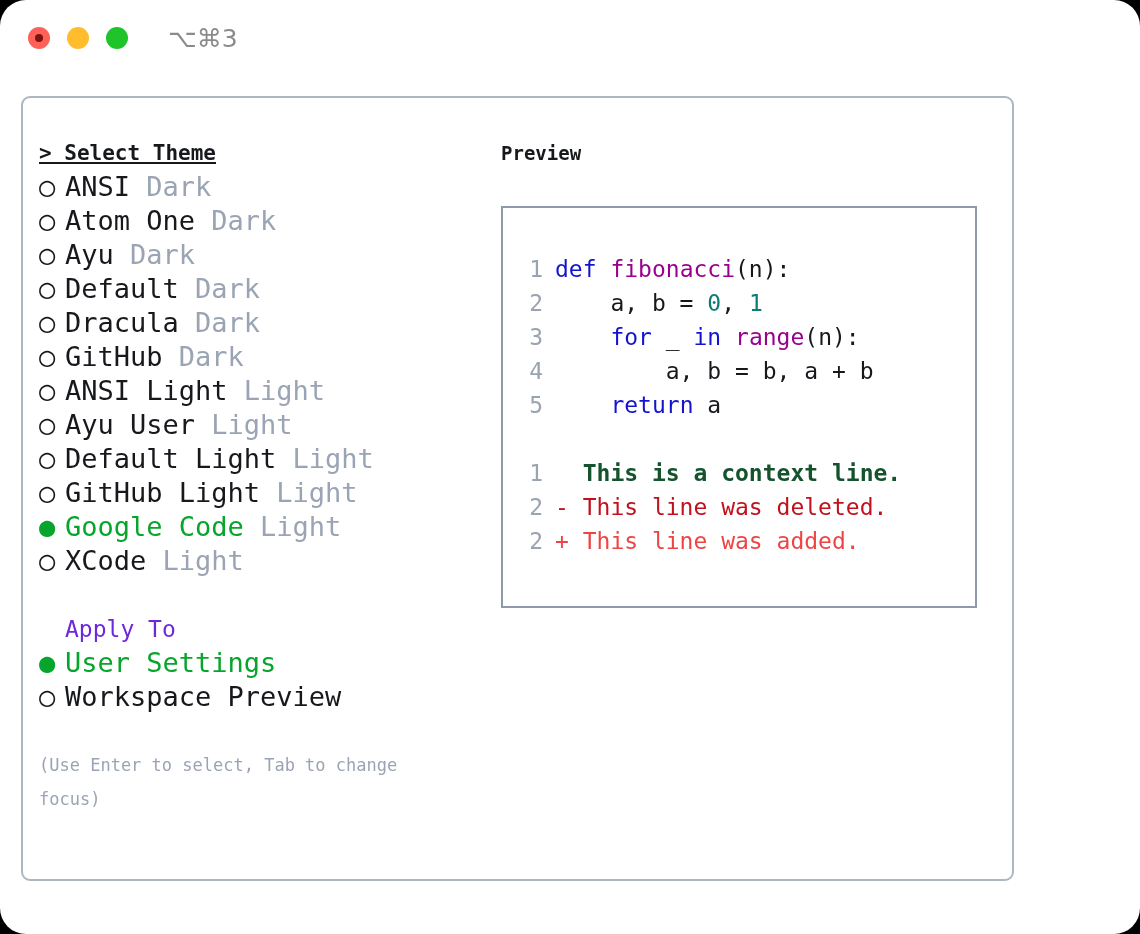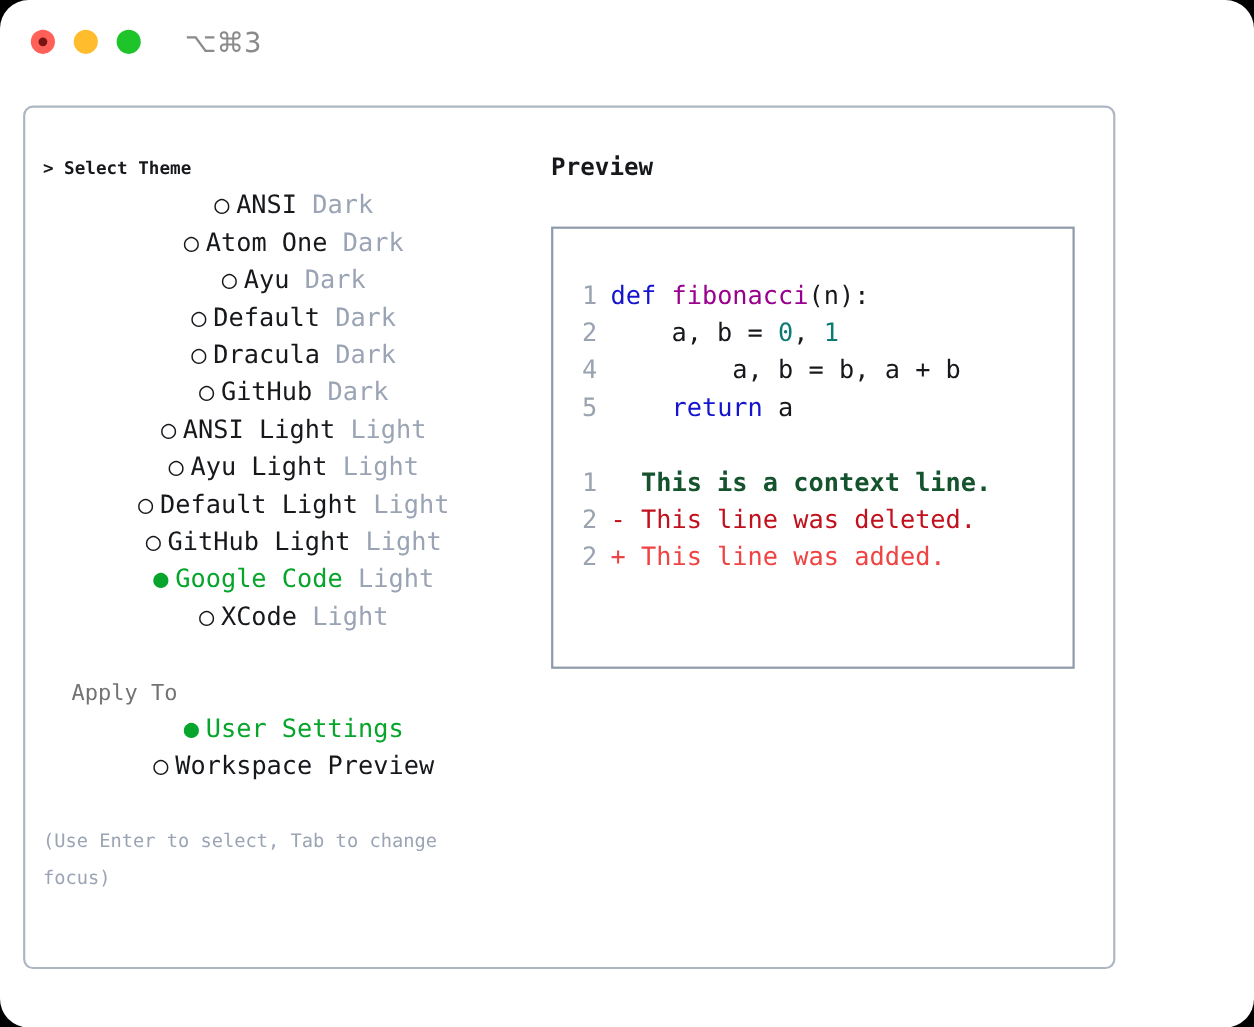--- a/index.html
+++ b/index.html
@@ -74,47 +74,47 @@
   }
 
   
   #left-col {
     position: absolute;
     left: 16px;
     top: 38px;
     width: 450px;
   }
   .heading {
-    font-size: 16px;
+    font-size: 21px;
     font-weight: bold;
     color: #16181c;
     line-height: 34px;
     white-space: pre;
+    text-decoration: underline;
   }
   .opt-row {
-    font-size: 23px;
-    line-height: 34px;
-    color: #16181c;
-    white-space: pre;
-    text-align: center;
+    font-size: 27px;
+    line-height: 34px;
+    color: #16181c;
+    white-space: pre;
   }
   .marker {
     display: inline-block;
     width: 26px;
     color: #16181c;
   }
   .marker.sel { color: #07a52b; }
   .opt-row.sel .opt-label { color: #07a52b; }
   .opt-label { color: #16181c; }
   .opt-tag { color: #9aa4b4; }
 
   .section-head {
-    font-size: 20px;
-    line-height: 34px;
-    color: #737373;
+    font-size: 23px;
+    line-height: 34px;
+    color: #6d28d9;
     white-space: pre;
     padding-left: 26px;
   }
   .spacer-lg { height: 34px; }
 
   #hint {
     margin-top: 34px;
     font-size: 17px;
     line-height: 34px;
     color: #9aa4b4;
@@ -122,21 +122,21 @@
   }
 
   
   #right-col {
     position: absolute;
     left: 478px;
     top: 38px;
     width: 490px;
   }
   #preview-title {
-    font-size: 22px;
+    font-size: 19px;
     font-weight: bold;
     color: #16181c;
     line-height: 34px;
     white-space: pre;
   }
   #preview-box {
     margin-top: 36px;
     width: 476px;
     height: 402px;
     border: 2px solid #8e9aab;
@@ -182,21 +182,21 @@
     <div id="left-col">
       <div class="heading">&gt; Select Theme</div>
       <div id="theme-list">
           <div class="opt-row"><span class="marker">○</span><span class="opt-label">ANSI </span><span class="opt-tag">Dark</span></div>
           <div class="opt-row"><span class="marker">○</span><span class="opt-label">Atom One </span><span class="opt-tag">Dark</span></div>
           <div class="opt-row"><span class="marker">○</span><span class="opt-label">Ayu </span><span class="opt-tag">Dark</span></div>
           <div class="opt-row"><span class="marker">○</span><span class="opt-label">Default </span><span class="opt-tag">Dark</span></div>
           <div class="opt-row"><span class="marker">○</span><span class="opt-label">Dracula </span><span class="opt-tag">Dark</span></div>
           <div class="opt-row"><span class="marker">○</span><span class="opt-label">GitHub </span><span class="opt-tag">Dark</span></div>
           <div class="opt-row"><span class="marker">○</span><span class="opt-label">ANSI Light </span><span class="opt-tag">Light</span></div>
-          <div class="opt-row"><span class="marker">○</span><span class="opt-label">Ayu Light </span><span class="opt-tag">Light</span></div>
+          <div class="opt-row"><span class="marker">○</span><span class="opt-label">Ayu User </span><span class="opt-tag">Light</span></div>
           <div class="opt-row"><span class="marker">○</span><span class="opt-label">Default Light </span><span class="opt-tag">Light</span></div>
           <div class="opt-row"><span class="marker">○</span><span class="opt-label">GitHub Light </span><span class="opt-tag">Light</span></div>
           <div class="opt-row sel"><span class="marker sel">●</span><span class="opt-label">Google Code </span><span class="opt-tag">Light</span></div>
           <div class="opt-row"><span class="marker">○</span><span class="opt-label">XCode </span><span class="opt-tag">Light</span></div>
         </div>
 
       <div class="spacer-lg"></div>
 
       <div class="section-head">Apply To</div>
       <div id="apply-list">
@@ -207,20 +207,21 @@
       <div id="hint">(Use Enter to select, Tab to change focus)</div>
     </div>
 
     <div id="right-col">
       <div id="preview-title">Preview</div>
       <div id="preview-box">
         <div id="code">
           <div id="code-block">
               <div class="code-line"><span class="ln">1</span><span class="tok-kw">def </span><span class="tok-fn">fibonacci</span><span class="tok-pln">(n):</span></div>
               <div class="code-line"><span class="ln">2</span><span class="tok-pln">    a, b = </span><span class="tok-num">0</span><span class="tok-pln">, </span><span class="tok-num">1</span></div>
+              <div class="code-line"><span class="ln">3</span><span class="tok-pln">    </span><span class="tok-kw">for</span><span class="tok-pln"> _ </span><span class="tok-kw">in</span><span class="tok-pln"> </span><span class="tok-fn">range</span><span class="tok-pln">(n):</span></div>
               <div class="code-line"><span class="ln">4</span><span class="tok-pln">        a, b = b, a + b</span></div>
               <div class="code-line"><span class="ln">5</span><span class="tok-pln">    </span><span class="tok-kw">return</span><span class="tok-pln"> a</span></div>
             </div>
           <div class="blank-line"></div>
           <div id="diff-block">
               <div class="code-line"><span class="ln">1</span><span class="tok-ctx">  This is a context line.</span></div>
               <div class="code-line"><span class="ln">2</span><span class="tok-del">- This line was deleted.</span></div>
               <div class="code-line"><span class="ln">2</span><span class="tok-add">+ This line was added.</span></div>
             </div>
         </div>

